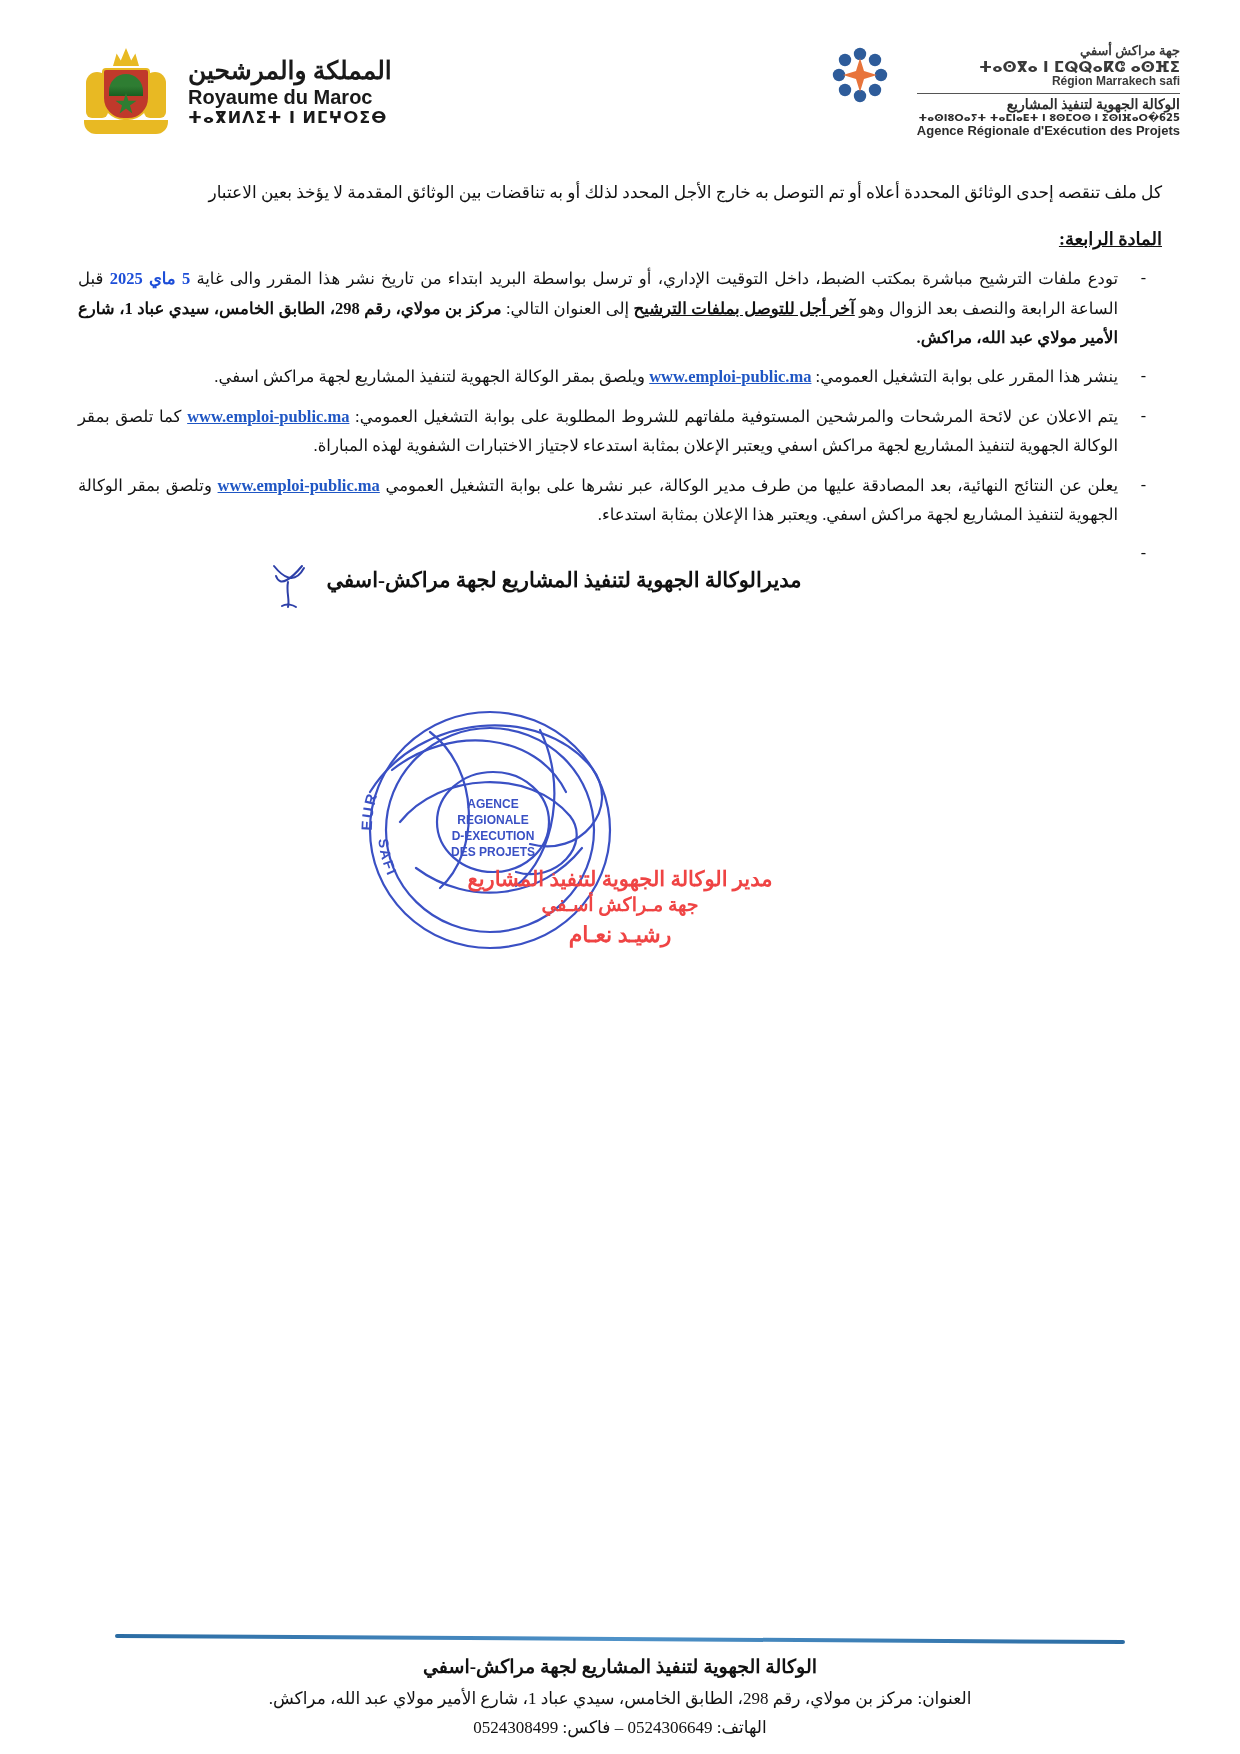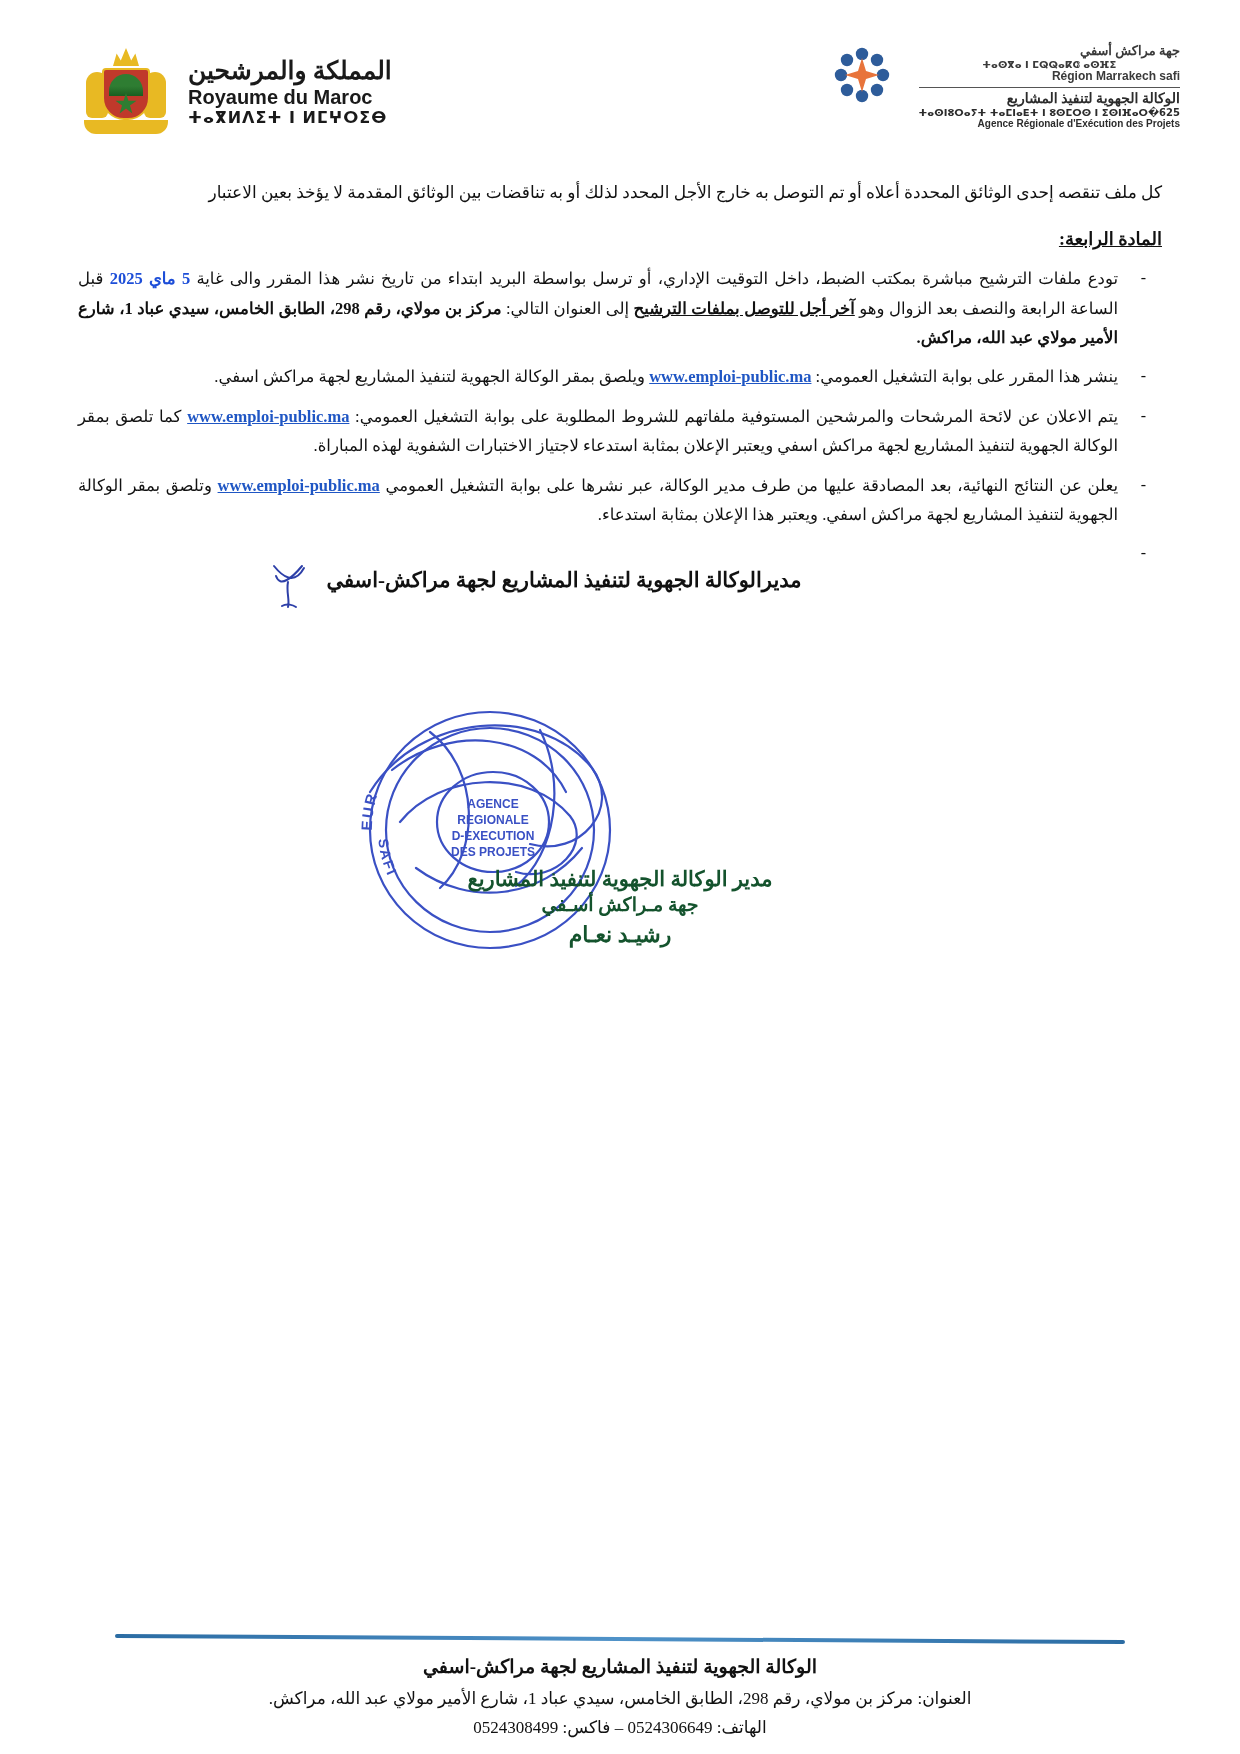--- a/index.html
+++ b/index.html
@@ -154,24 +154,24 @@
     color: #3a3a3a;
   }
   .agency-region .ar {
     font-size: 13px;
     font-weight: bold;
     letter-spacing: 0.5px;
     white-space: nowrap;
   }
   .agency-region .tif {
     font-family: "DejaVu Sans", sans-serif;
-    font-size: 10px;
-    font-weight: bold;
-    direction: ltr;
-    text-align: center;
+    font-size: 15px;
+    font-weight: bold;
+    direction: ltr;
+    text-align: right;
     white-space: nowrap;
   }
   .agency-region .fr {
     font-family: "Liberation Sans", sans-serif;
     font-size: 12px;
     font-weight: bold;
     direction: ltr;
     text-align: right;
     white-space: nowrap;
   }
@@ -193,21 +193,21 @@
   .agency-name .tif {
     font-family: "DejaVu Sans", sans-serif;
     font-size: 10px;
     font-weight: bold;
     direction: ltr;
     text-align: right;
     white-space: nowrap;
   }
   .agency-name .fr {
     font-family: "Liberation Sans", sans-serif;
-    font-size: 10px;
+    font-size: 13px;
     font-weight: bold;
     direction: ltr;
     text-align: right;
     white-space: nowrap;
   }
   .agency-emblem {
     width: 58px;
     height: 58px;
     position: relative;
     flex: 0 0 auto;
@@ -307,21 +307,21 @@
     width: 320px;
     height: 310px;
   }
   .stamp-text-block {
     position: absolute;
     top: 866px;
     left: 0;
     width: 1240px;
     text-align: center;
     direction: rtl;
-    color: #14532d;
+    color: #ef4444;
   }
   .stamp-line1 {
     font-size: 21px;
     font-weight: bold;
     letter-spacing: 0.5px;
     line-height: 1.25;
   }
   .stamp-line2 {
     font-size: 19px;
     font-weight: bold;

